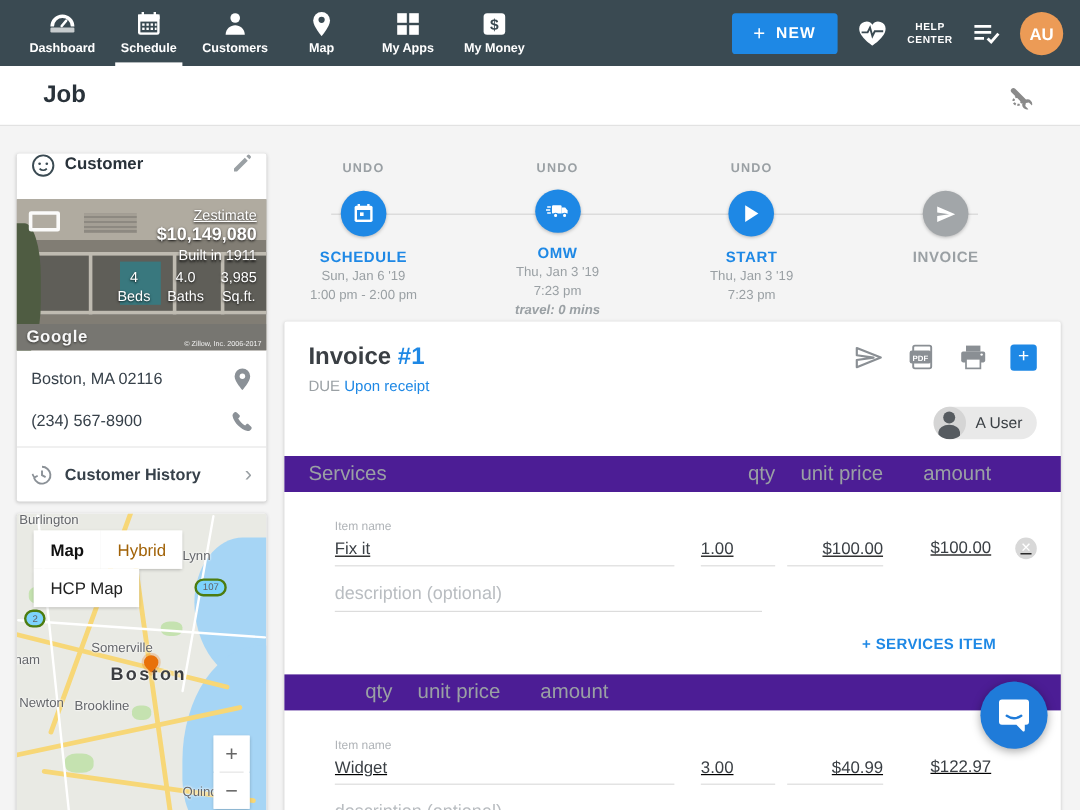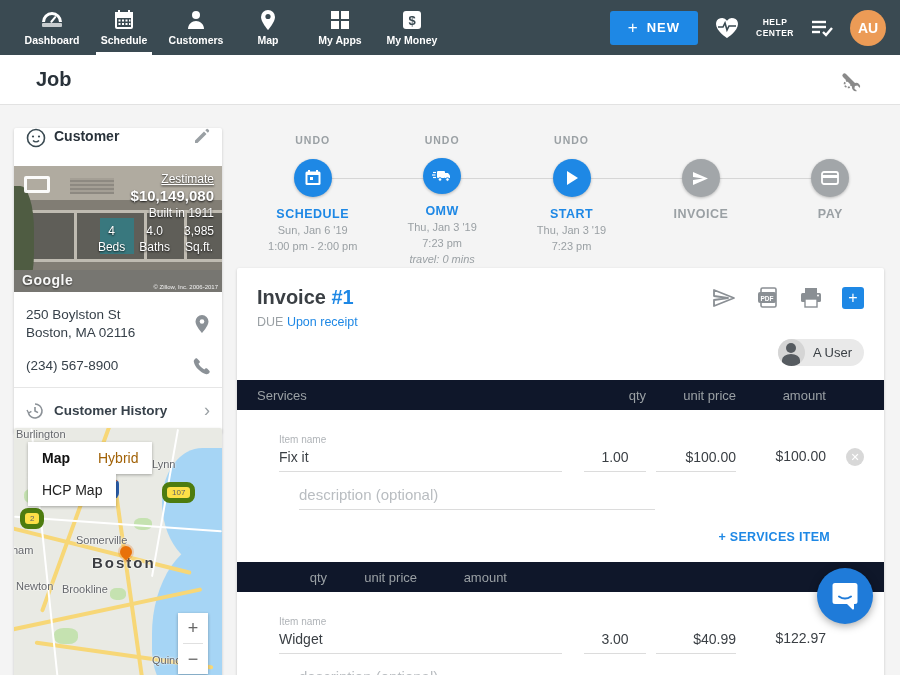--- a/index.html
+++ b/index.html
@@ -77,54 +77,54 @@
   .map { position:relative; width:208px; height:260px; background:#e9eae4; overflow:hidden; }
   .water { position:absolute; background:#a6d5f5; }
   .park { position:absolute; background:#c5e2b0; border-radius:40%; }
   .road { position:absolute; background:#f7d777; border-radius:2px; }
   .road.minor { background:#ffffff; }
   .mlabel { position:absolute; color:#64666a; font-size:11px; white-space:nowrap;
     text-shadow:0 0 2px #fff,0 0 2px #fff; }
   .mlabel.big { color:#3c3e42; font-size:15px; font-weight:bold; letter-spacing:2px; }
   .pin { position:absolute; width:12px; height:12px; background:#e8710a; border-radius:50% 50% 50% 0;
     transform:rotate(-45deg); box-shadow:0 0 0 2px rgba(232,113,10,0.25); }
-  .shield { position:absolute; border:5px solid #4d7c0f; background:#fde047; color:#5f6368;
+  .shield { position:absolute; border:2px solid #4d7c0f; background:#7dd3fc; color:#5f6368;
     font-size:8px; border-radius:8px; padding:1px 5px; }
   .shield.i93 { background:#2a5ca8; color:#fff; border-color:#2a5ca8; border-radius:4px 4px 6px 6px;
     border-top:3px solid #c03b2d; font-weight:bold; }
   .map-btns { position:absolute; left:14px; top:14px; }
   .map-btn-row { display:flex; box-shadow:0 1px 3px rgba(0,0,0,0.3); width:max-content; }
   .map-btn { background:#fff; border:none; font-size:14px; padding:8px 14px; cursor:pointer;
     color:#a16207; }
   .map-btn.sel { font-weight:bold; color:#111; }
   .hcp-btn { margin-top:0; background:#fff; border:none; font-size:14px; padding:8px 14px;
     color:#222; cursor:pointer; box-shadow:0 1px 3px rgba(0,0,0,0.3); display:block; }
   .zoomctl { position:absolute; right:14px; bottom:14px; width:30px; background:#fff;
     box-shadow:0 1px 3px rgba(0,0,0,0.3); display:flex; flex-direction:column; }
   .zoomctl button { background:#fff; border:none; height:30px; font-size:18px; color:#666;
     cursor:pointer; }
   .zoomctl .zdiv { height:1px; background:#e0e0e0; margin:0 5px; }
 
   
-  .timeline { position:absolute; left:248px; top:128px; width:647px; height:140px; }
+  .timeline { position:absolute; left:222px; top:128px; width:647px; height:140px; }
   .tl-line { position:absolute; left:54px; right:54px; top:50px; height:1px; background:#d6d6d6; }
   .tl-steps { position:relative; display:flex; height:100%; }
   .tl-step { flex:1; display:flex; flex-direction:column; align-items:center; }
   .tl-undo { height:22px; font-size:10.5px; font-weight:bold; letter-spacing:1px; color:#9aa0a4;
     cursor:pointer; padding-top:6px; }
   .tl-circle { width:38px; height:38px; border-radius:50%; display:flex; align-items:center;
     justify-content:center; color:#fff; cursor:pointer; margin-top:9px; z-index:1;
     box-shadow:0 1px 3px rgba(0,0,0,0.25); }
   .tl-step.done .tl-circle { background:#1e88e5; }
   .tl-step.pending .tl-circle { background:#a2a6a9; }
   .tl-label { margin-top:10px; font-size:12.5px; font-weight:bold; letter-spacing:0.5px; }
   .tl-step.done .tl-label { color:#1e88e5; }
   .tl-step.pending .tl-label { color:#9aa0a4; }
   .tl-sub { font-size:11px; color:#9aa0a4; line-height:1.45; text-align:center; margin-top:2px; }
-  .tl-sub .it { font-style:italic; }
+  .tl-sub .it { font-style:italic;font-weight:bold; }
 
   
   .invoice-card { position:absolute; left:237px; top:268px; width:647px; height:420px;
     padding:18px 0 0; }
   .inv-head { display:flex; align-items:flex-start; padding:0 20px; }
   .inv-title { font-size:20px; font-weight:bold; color:#3a3f44; }
   .inv-num { color:#1e88e5; font-weight:bold; }
   .inv-due { font-size:12.5px; margin-top:6px; }
   .inv-due .due-l { color:#9aa0a4; }
   .inv-due .due-v { color:#1e88e5; cursor:pointer; }
@@ -135,45 +135,45 @@
   .assignee-row { display:flex; justify-content:flex-end; padding:10px 20px 14px; }
   .assignee { display:flex; align-items:center; background:#e9e9e9; border-radius:14px;
     height:27px; padding-right:12px; gap:8px; cursor:pointer; }
   .assignee .a-av { width:27px; height:27px; border-radius:50%; background:#d5d5d5; overflow:hidden;
     position:relative; }
   .assignee .a-av::before { content:""; position:absolute; left:8.5px; top:4px; width:10px;
     height:10px; border-radius:50%; background:#565b60; }
   .assignee .a-av::after { content:""; position:absolute; left:4.5px; top:15px; width:18px;
     height:12px; border-radius:50% 50% 0 0; background:#565b60; }
   .assignee .a-name { font-size:13px; color:#3a3f44; }
-  .sec-bar { height:30px; background:#0f172a; display:flex; align-items:center; padding:0 20px;
-    color:#9aa0a4; font-size:13px; }
+  .sec-bar { height:30px; background:#4c1d95; display:flex; align-items:center; padding:0 20px;
+    color:#9aa0a4; font-size:17px; }
   .sec-bar .s-name { flex:1; }
   .col-qty { width:70px; text-align:right; }
   .col-unit { width:90px; text-align:right; }
   .col-amt { width:90px; text-align:right; }
   .col-x { width:38px; }
   .line-item { padding:12px 20px 0; }
   .li-label { font-size:10px; color:#b0b4b8; margin-left:22px;margin-top:12px; }
-  .li-row { display:flex; align-items:flex-end; }
+  .li-row { display:flex; align-items:flex-end;text-decoration:underline; }
   .drag { width:22px; padding-bottom:10px; color:#9aa0a4; cursor:grab; }
   .drag .bar { width:13px; height:2px; background:#9aa0a4; margin:2px 0; }
   .fld { border:none; border-bottom:1px solid #dcdcdc; font-size:14px; color:#3a3f44;
     background:transparent; padding:4px 0 6px; outline:none;
     font-family:"Liberation Sans", sans-serif; }
   .fld::placeholder { color:#b9bdc1; }
   .f-name { flex:1; margin-right:14px; }
-  .f-qty { width:62px; text-align:center; margin-left:8px; }
+  .f-qty { width:62px; text-align:left; margin-left:8px; }
   .f-unit { width:80px; text-align:right; margin-left:10px; }
   .amt { width:90px; text-align:right; font-size:14px; color:#3a3f44; padding-bottom:8px; }
   .del { width:38px; display:flex; justify-content:flex-end; padding-bottom:6px; }
   .del button { width:18px; height:18px; border-radius:50%; background:#d8d8d8; border:none;
     color:#fff; font-size:11px; line-height:1; cursor:pointer; }
   .desc-row { display:flex; padding:10px 20px 0 42px; }
-  .f-desc { width:356px; font-size:15px;margin-left:20px; }
+  .f-desc { width:356px; font-size:15px; }
   .add-row { display:flex; justify-content:flex-end; padding:20px 54px 18px 0; }
   .add-link { background:none; border:none; color:#1e88e5; font-size:12.5px; font-weight:bold;
     letter-spacing:0.3px; cursor:pointer; }
 
   .chat-fab { position:absolute; left:817px; top:568px; width:56px; height:56px; border-radius:50%;
     background:#1f7bd9; border:none; box-shadow:0 2px 8px rgba(0,0,0,0.35); cursor:pointer;
     display:flex; align-items:center; justify-content:center; z-index:5; }
 
   svg { display:block; }
 </style>
@@ -343,21 +343,20 @@
             <div>Sq.ft.</div>
         </div>
       </div>
     </div>
     <div class="ph-google">Google</div>
     <div class="ph-copy">© Zillow, Inc. 2006-2017</div>
   </div>
   <div class="cc-rows">
     <div class="cc-row">
       <span class="txt">
-        <div>250 Boylston St</div>
         <div>Boston, MA 02116</div>
       </span>
       <span class="ricon">
         <svg width="16" height="20" viewBox="0 0 16 20">
             <path d="M8 1a6.5 6.5 0 0 0-6.5 6.5C1.5 12 8 19 8 19s6.5-7 6.5-11.5A6.5 6.5 0 0 0 8 1z" fill="#8b9197"></path>
             <circle cx="8" cy="7.5" r="2.3" fill="#fff"></circle>
           </svg>
       </span>
     </div>
     <div class="cc-row">
@@ -490,30 +489,20 @@
     </div>
     <div class="tl-step pending">
       <div class="tl-undo"></div>
       <div class="tl-circle">
         <svg width="17" height="15" viewBox="0 0 17 15">
             <path d="M1 14 16 7.5 1 1v5l10 1.5L1 9z" fill="#fff"></path>
           </svg>
       </div>
       <div class="tl-label">INVOICE</div>
     </div>
-    <div class="tl-step pending">
-      <div class="tl-undo"></div>
-      <div class="tl-circle">
-        <svg width="18" height="14" viewBox="0 0 18 14">
-            <rect x="1" y="1" width="16" height="12" rx="2" fill="none" stroke="#fff" stroke-width="1.8"></rect>
-            <rect x="1" y="4" width="16" height="3" fill="#fff"></rect>
-          </svg>
-      </div>
-      <div class="tl-label">PAY</div>
-    </div>
   </div>
 </section>
 
 <section class="card invoice-card">
   <div class="inv-head">
     <div>
       <div class="inv-title">
         <span>Invoice</span>
         <span class="inv-num">#1</span>
       </div>

